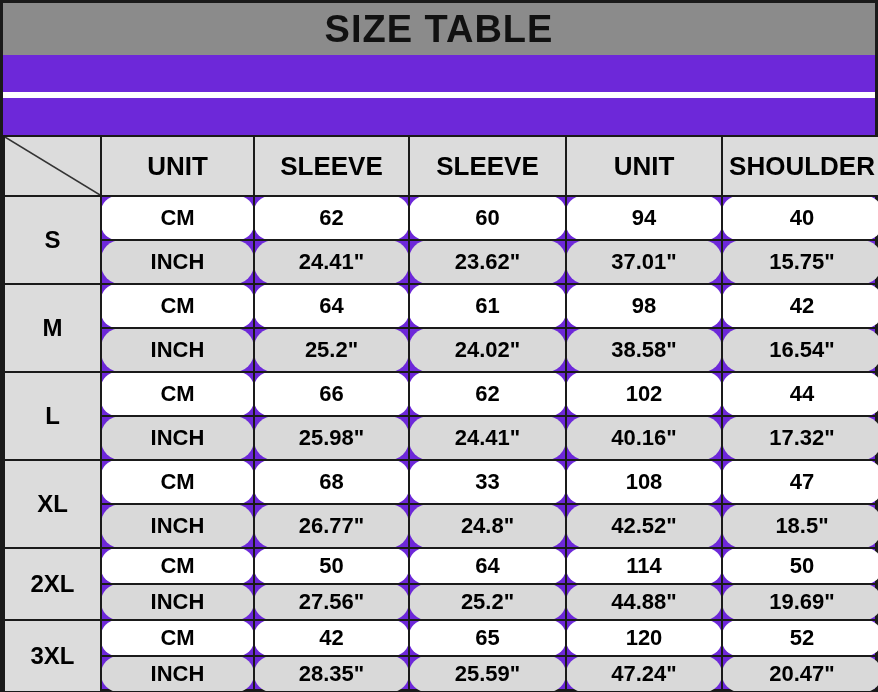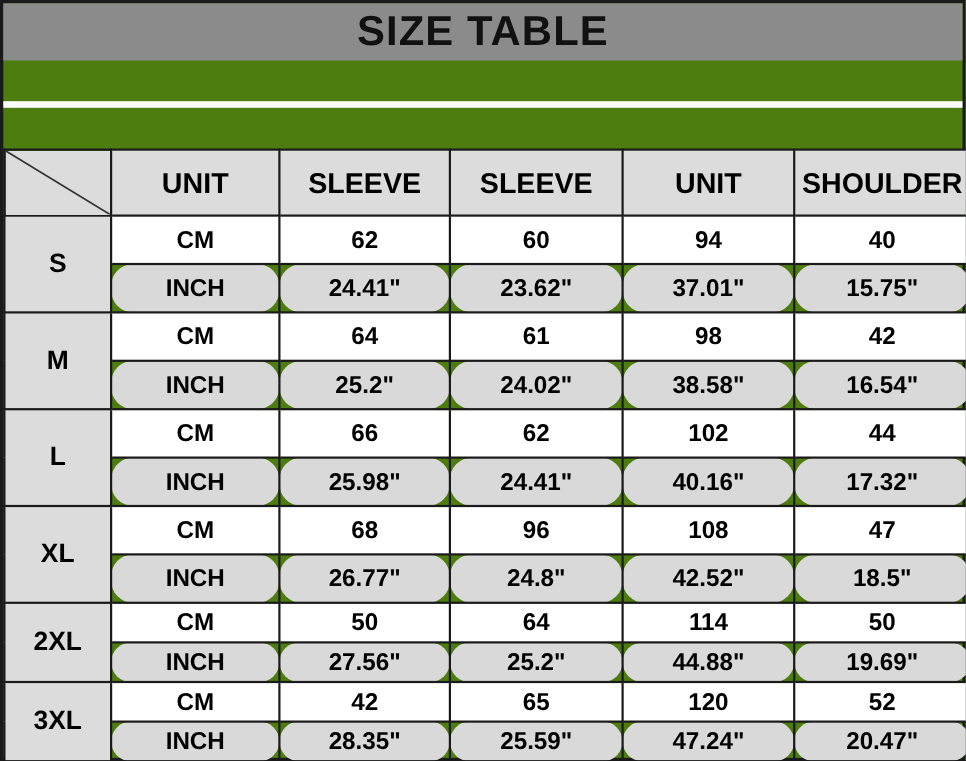--- a/index.html
+++ b/index.html
@@ -6,21 +6,21 @@
   * { box-sizing: border-box; }
 
   .sheet {
     width: 878px;
     height: 692px;
     border: 3px solid #1a1a1a;
     display: flex;
     flex-direction: column;
     font-family: "Liberation Sans", sans-serif;
     color: #000;
-    background: #4d7c0f;
+    background: #6d28d9;
     gap: 37px;
   }
 
   .title-bar {
     height: 52px;
     background: #8b8b8b;
     display: flex;
     align-items: center;
     justify-content: center;
     font-size: 38px;
@@ -62,21 +62,21 @@
     position: absolute;
     top: 0; left: 0;
     width: 100%; height: 100%;
     display: block;
   }
 
   tr.row-cm { height: 44px; }
   tr.row-inch { height: 44px; }
   tr.compact { height: 36px; }
 
-  tr.row-cm td { background: #ffffff; }
+  tr.row-cm td { background: #ffffff; border-radius: 16px; }
   tr.row-inch td { background: #d9d9d9; border-radius: 20px; }
 
   td.data-cell, td.unit-cell { font-size: 22px; }
 
   th.size-cell {
     background: #dcdcdc;
     font-size: 24px;
   }
 
   .footer-note {
@@ -179,21 +179,21 @@
           <td class="unit-cell">INCH</td>
           <td class="data-cell">25.98"</td>
           <td class="data-cell">24.41"</td>
           <td class="data-cell">40.16"</td>
           <td class="data-cell">17.32"</td>
         </tr>
         <tr class="row-cm">
           <th class="size-cell" rowspan="2">XL</th>
           <td class="unit-cell">CM</td>
           <td class="data-cell">68</td>
-          <td class="data-cell">96</td>
+          <td class="data-cell">33</td>
           <td class="data-cell">108</td>
           <td class="data-cell">47</td>
         </tr>
         <tr class="row-inch">
           <td class="unit-cell">INCH</td>
           <td class="data-cell">26.77"</td>
           <td class="data-cell">24.8"</td>
           <td class="data-cell">42.52"</td>
           <td class="data-cell">18.5"</td>
         </tr>

